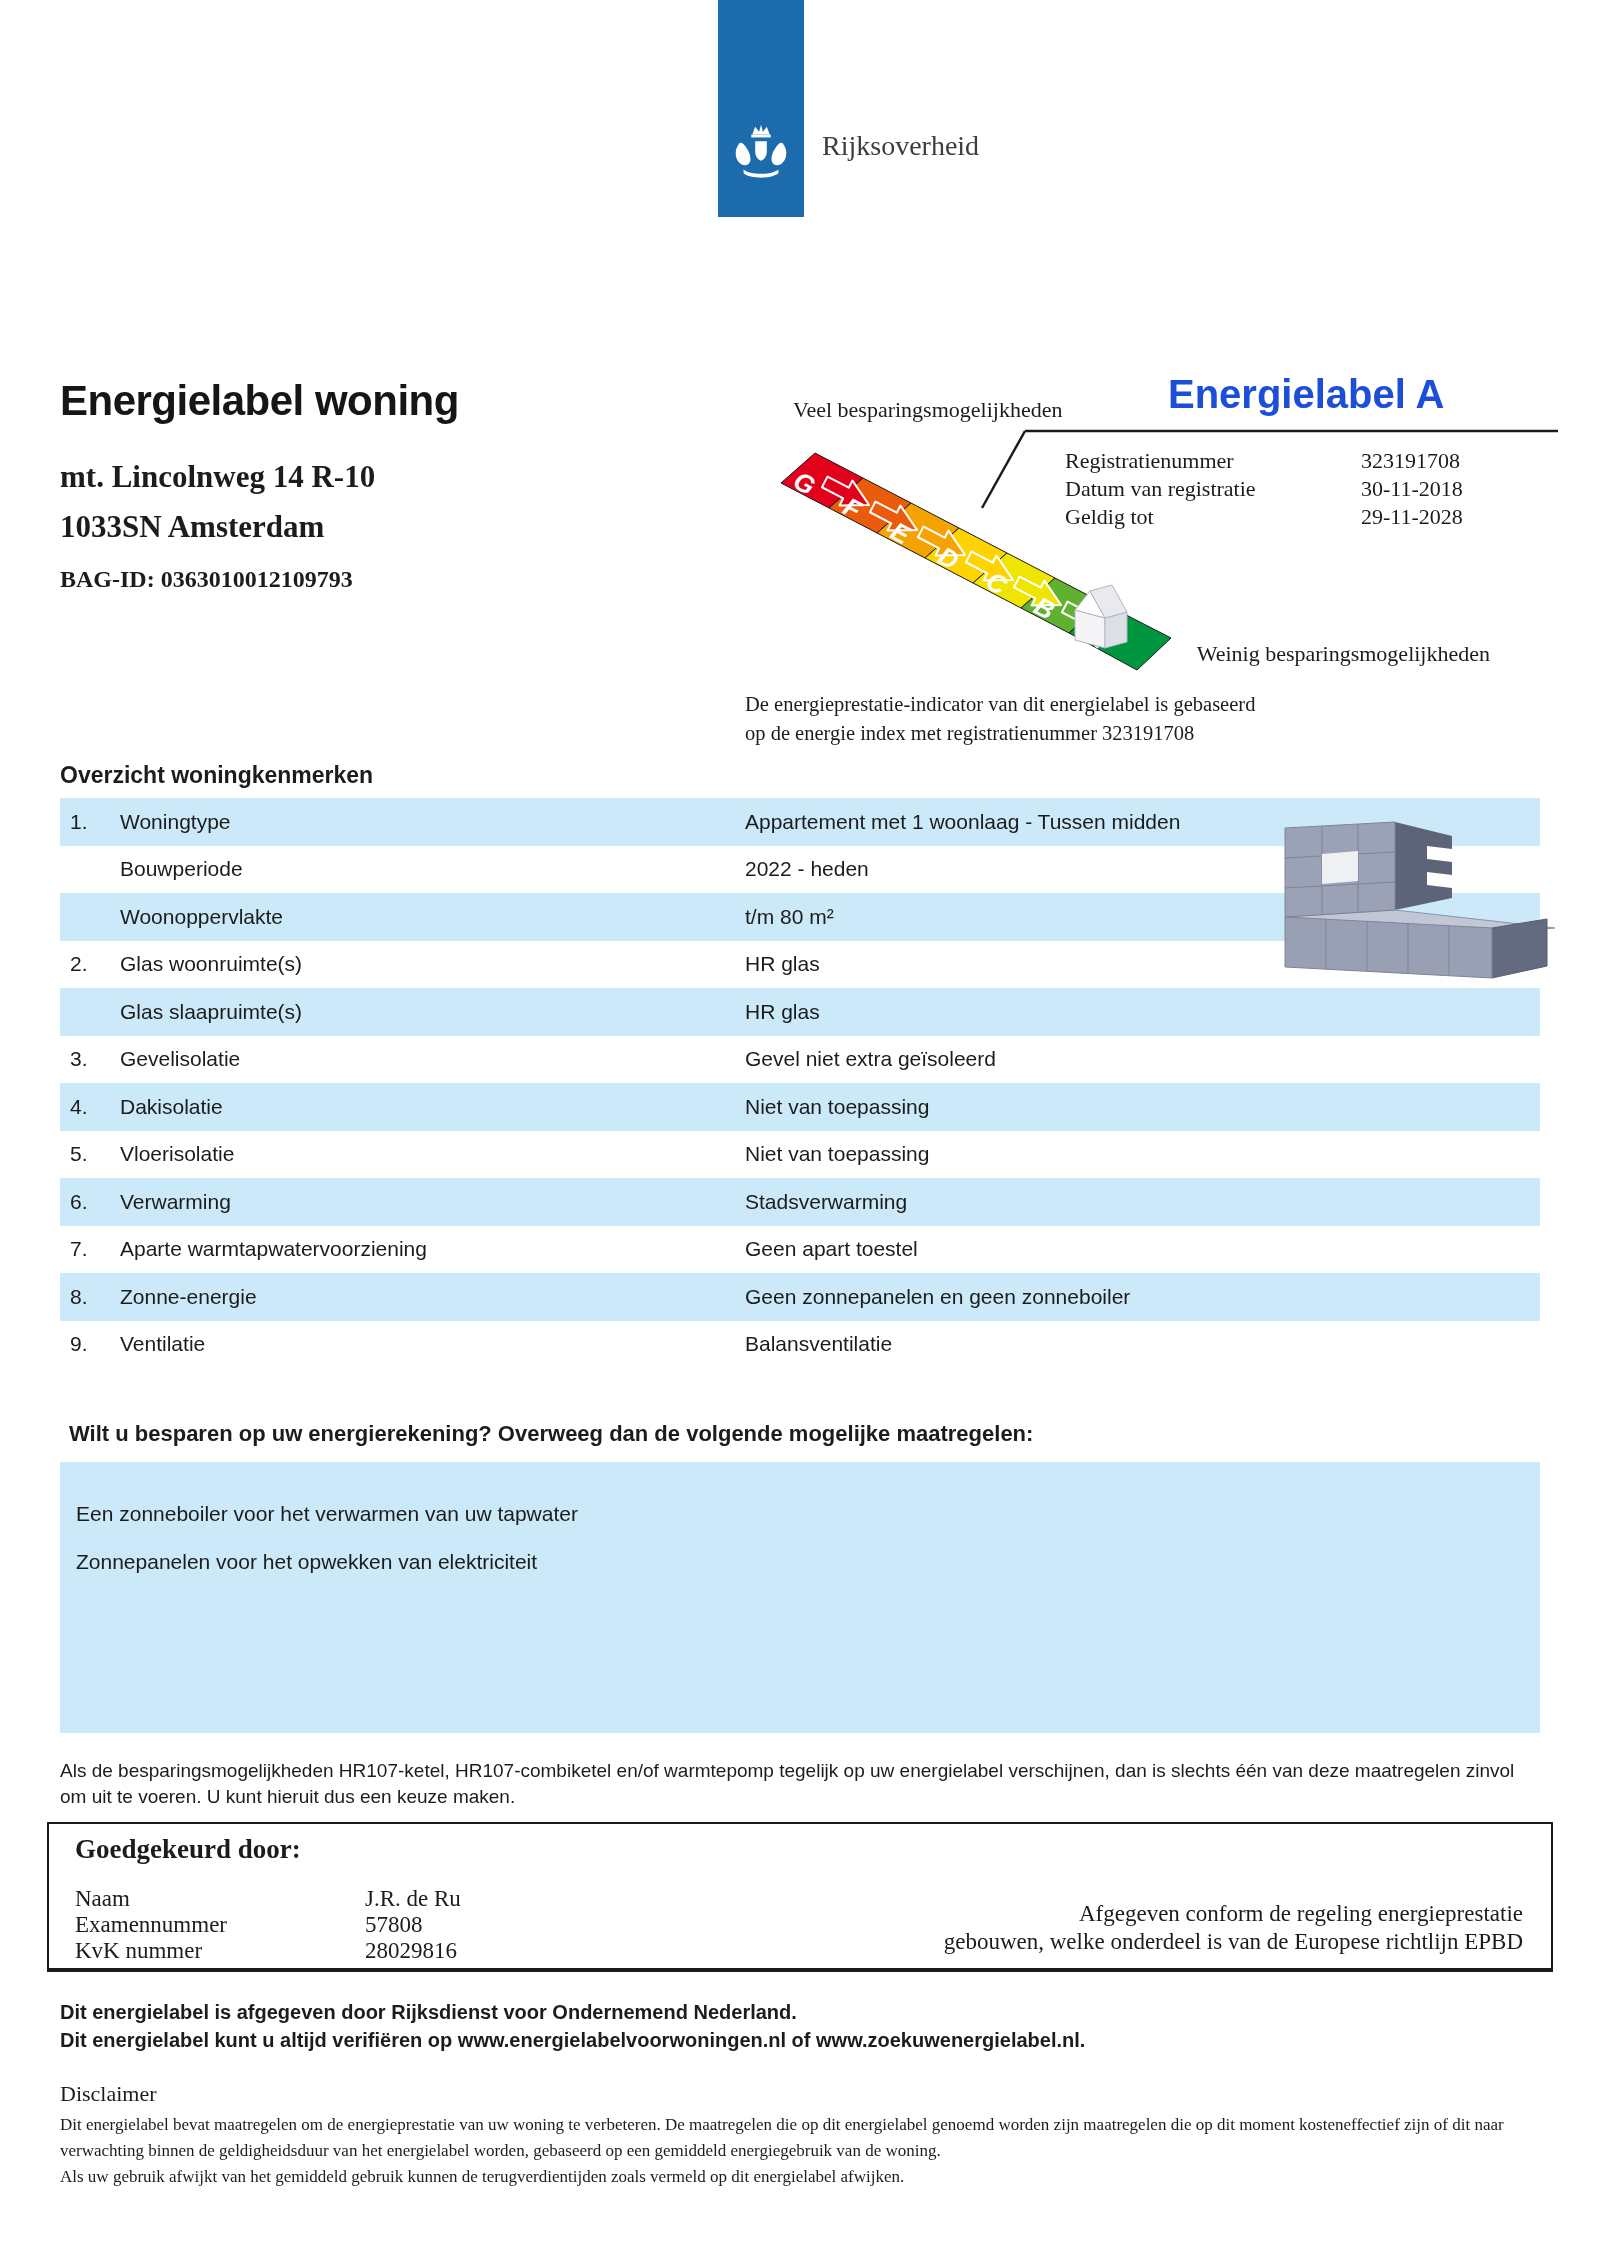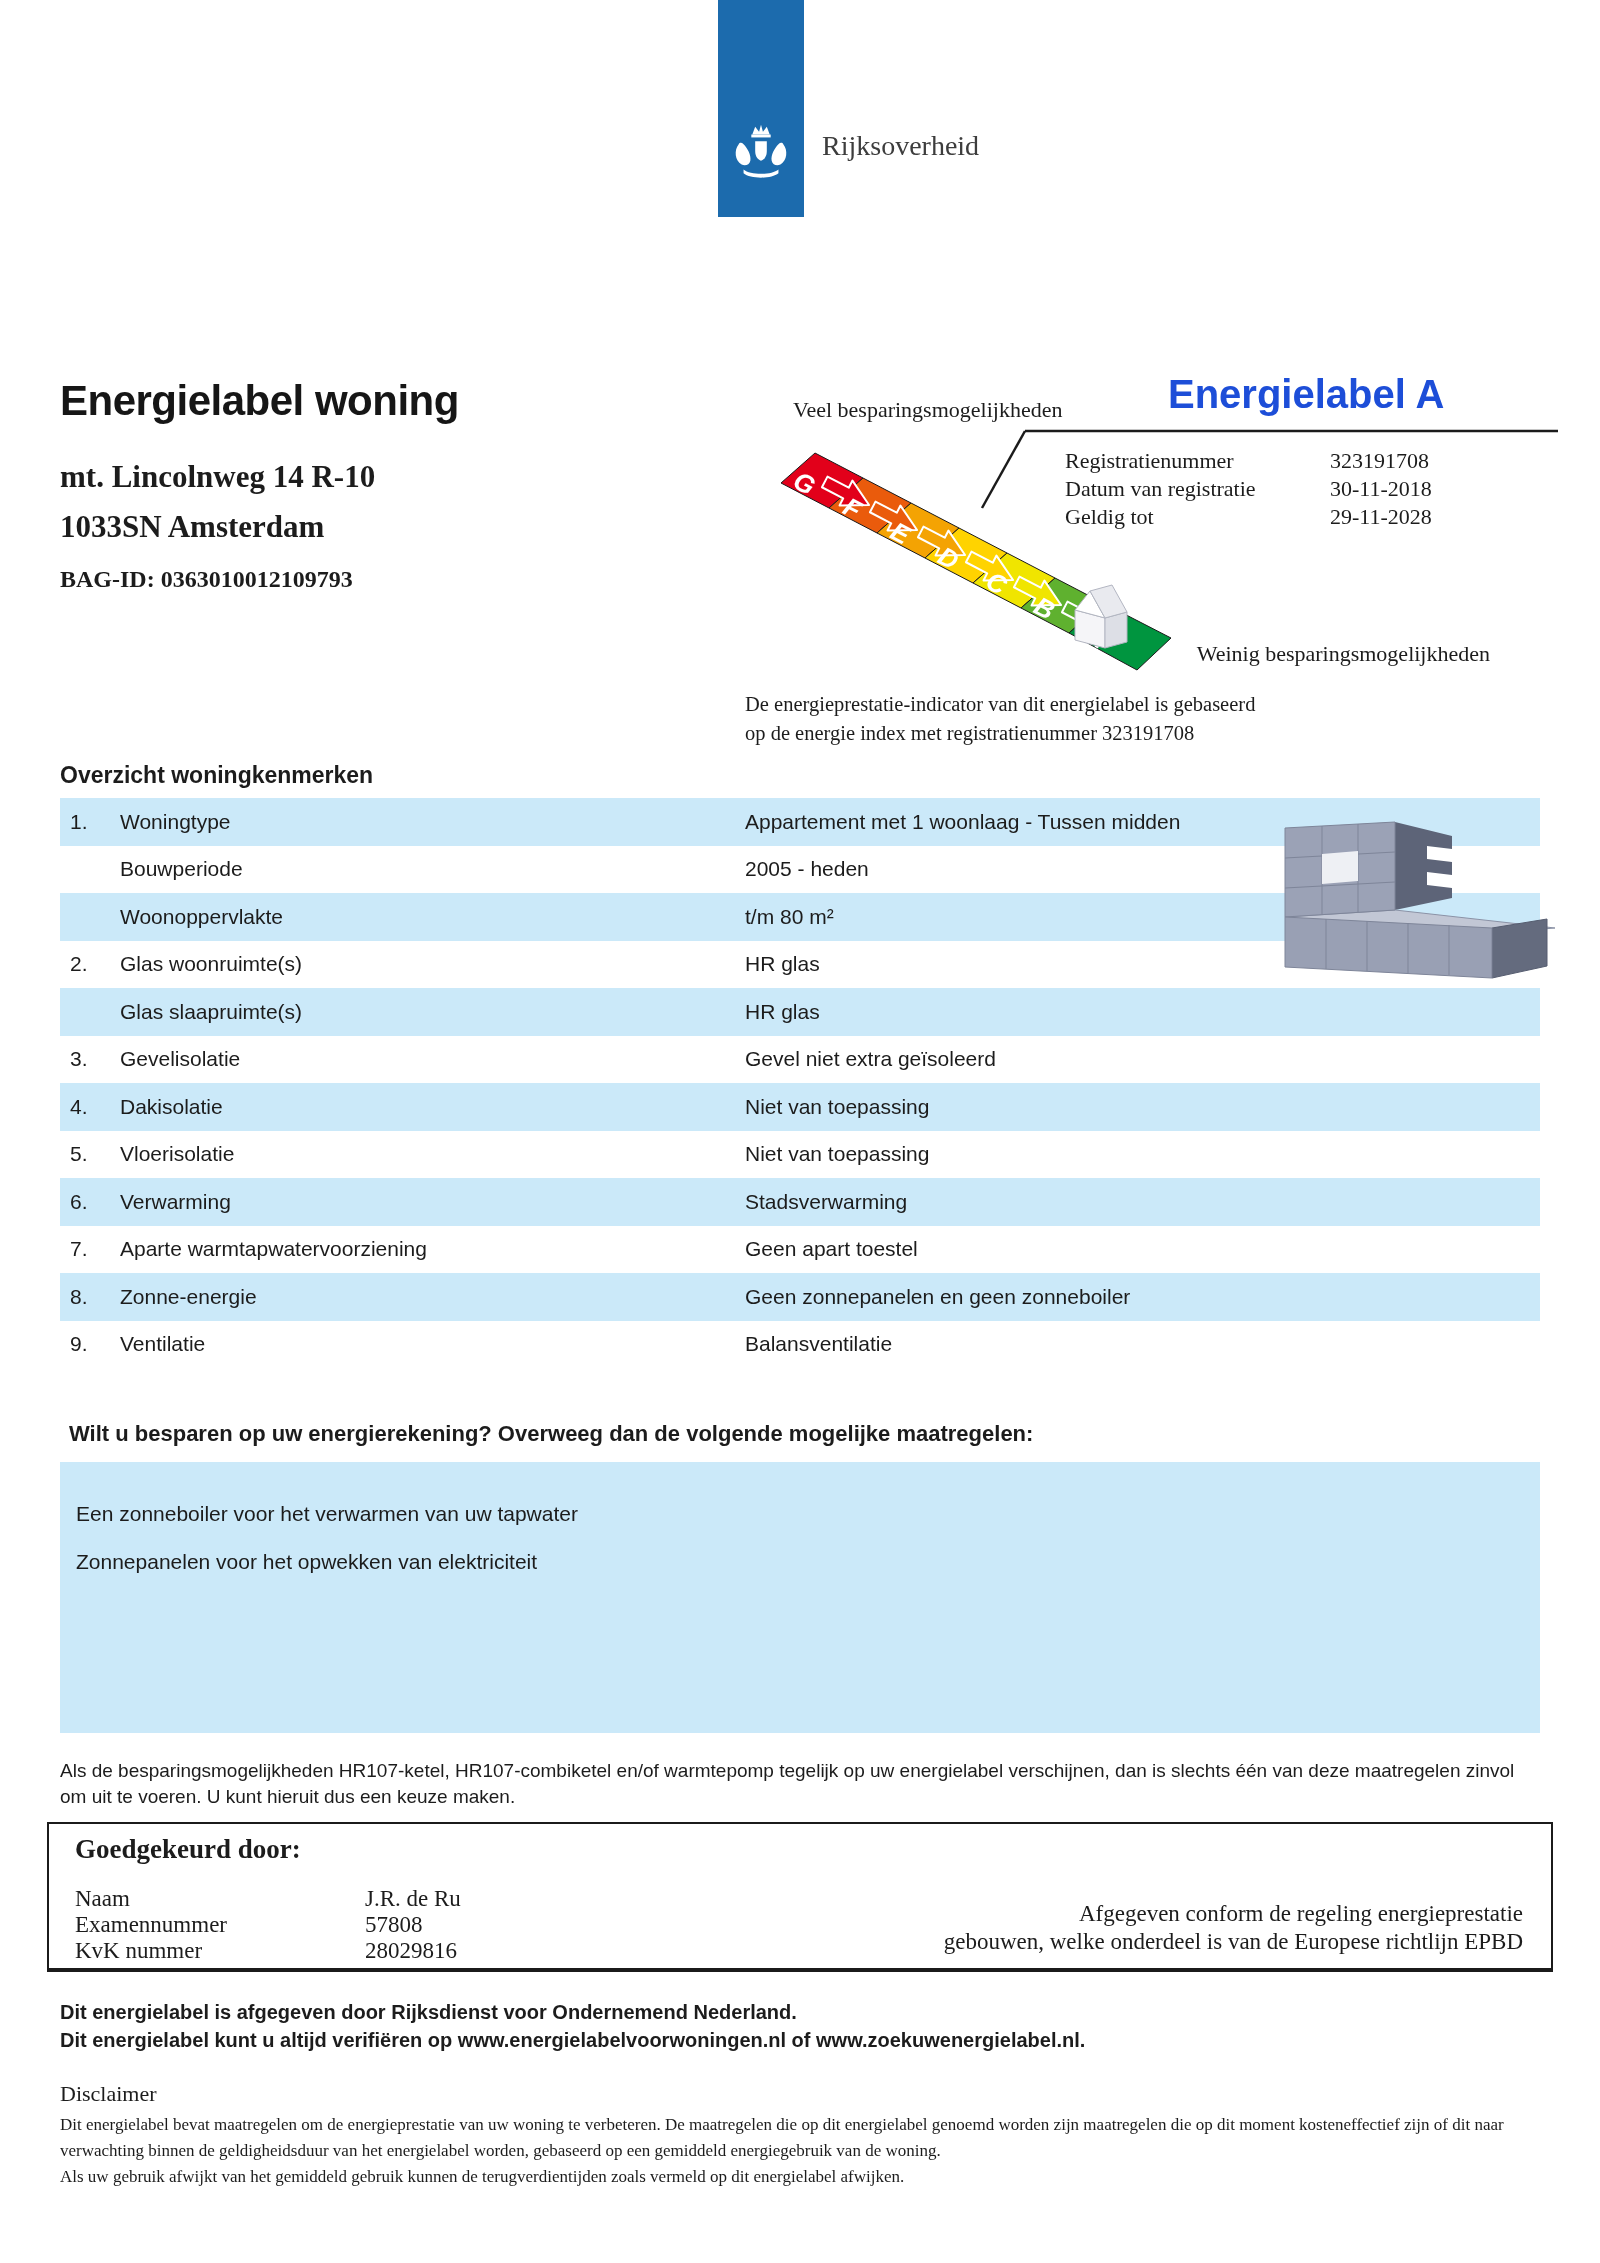--- a/index.html
+++ b/index.html
@@ -15,21 +15,21 @@
   
   .doc-title { position:absolute; left:60px; top:377px; font-size:42px; font-weight:bold; letter-spacing:-0.5px; color:#161616; }
   .addr1 { position:absolute; left:60px; top:459px; font-family:"Liberation Serif", serif; font-weight:bold; font-size:31px; }
   .addr2 { position:absolute; left:60px; top:509px; font-family:"Liberation Serif", serif; font-weight:bold; font-size:31px; }
   .bag   { position:absolute; left:60px; top:566px; font-family:"Liberation Serif", serif; font-weight:bold; font-size:24px; }
   
   .veel   { position:absolute; left:793px; top:397px; font-family:"Liberation Serif", serif; font-size:22px;text-align:right; }
   .elabel { position:absolute; left:1168px; top:372px; font-size:40px; font-weight:bold; color:#1d4ed8; }
   .connector { position:absolute; left:960px; top:424px; width:600px; height:95px; }
   .reg { position:absolute; left:1065px; top:447px; font-family:"Liberation Serif", serif; font-size:22px; line-height:28px; }
-  .reg-row { display:flex; }
+  .reg-row { display:flex;gap:31px; }
   .reg-label { width:265px; }
   .scale-svg { position:absolute; left:775px; top:428px; width:480px; height:250px; }
   .scale-svg text { font-family:"Liberation Sans", sans-serif; font-weight:bold; font-style:italic; font-size:26px; fill:#fff; text-anchor:middle; }
   .weinig { position:absolute; right:110px; top:641px; font-family:"Liberation Serif", serif; font-size:22px; }
   .basis { position:absolute; left:745px; top:690px; font-family:"Liberation Serif", serif; font-size:20.5px; line-height:29px; }
   
   .features-heading { position:absolute; left:60px; top:762px; font-size:23px; font-weight:bold; }
   .features { position:absolute; left:60px; top:798px; width:1480px; }
   .frow { display:flex; align-items:center; height:47.5px; font-size:21px; }
   .frow.blue { background:var(--row-blue,#cbe9f9); }
@@ -149,21 +149,21 @@
   <div class="features-heading">Overzicht woningkenmerken</div>
   <div class="features">
     <div class="frow blue">
         <span class="fnum">1.</span>
         <span class="flabel">Woningtype</span>
         <span class="fvalue">Appartement met 1 woonlaag - Tussen midden</span>
       </div>
     <div class="frow">
         <span class="fnum"></span>
         <span class="flabel">Bouwperiode</span>
-        <span class="fvalue">2005 - heden</span>
+        <span class="fvalue">2022 - heden</span>
       </div>
     <div class="frow blue">
         <span class="fnum"></span>
         <span class="flabel">Woonoppervlakte</span>
         <span class="fvalue">t/m 80 m²</span>
       </div>
     <div class="frow">
         <span class="fnum">2.</span>
         <span class="flabel">Glas woonruimte(s)</span>
         <span class="fvalue">HR glas</span>

